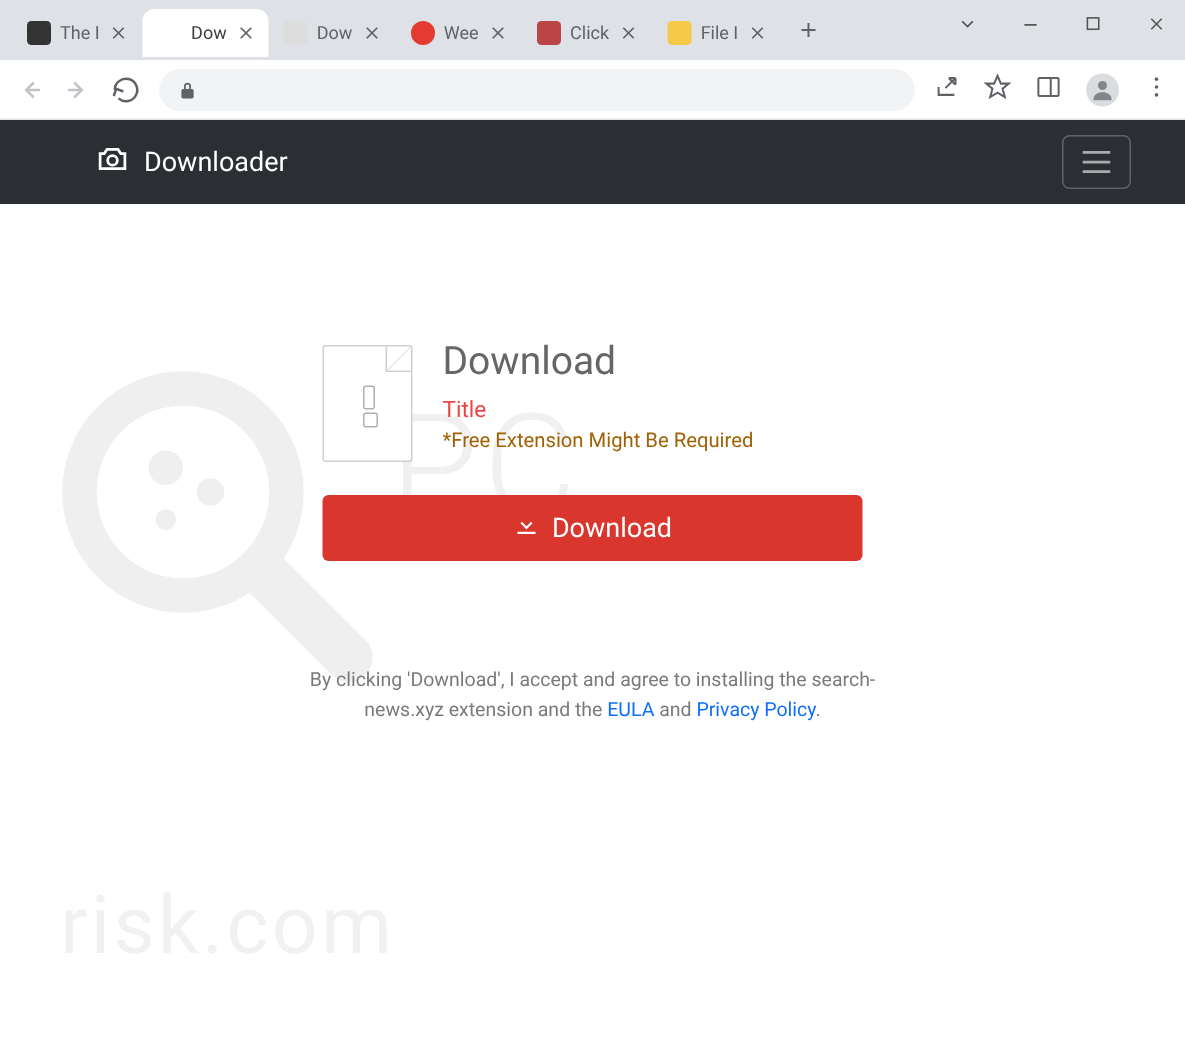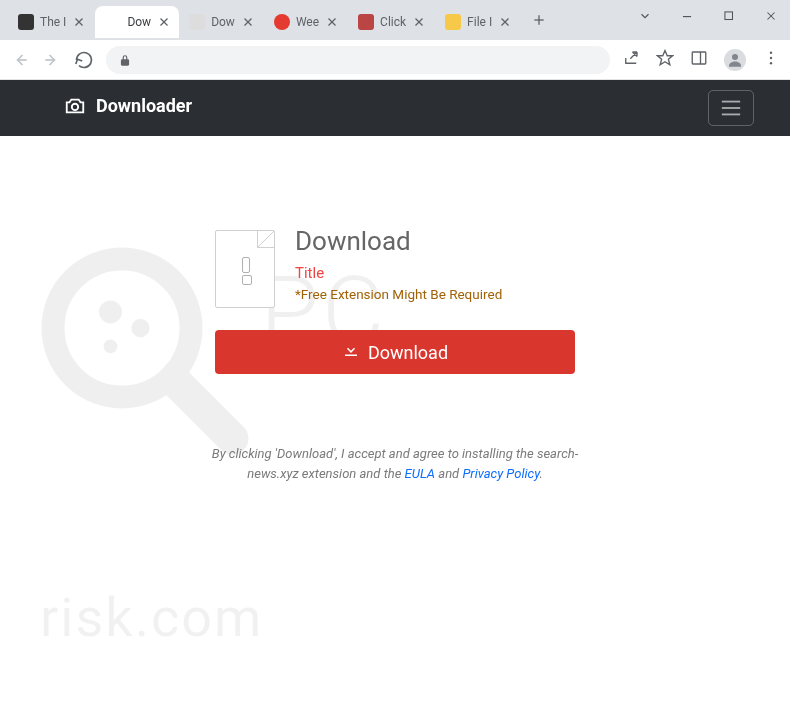--- a/index.html
+++ b/index.html
@@ -20,21 +20,21 @@
     .toolbar { height: 40px; background: #fff; border-bottom: 1px solid #e1e3e5; display: flex; align-items: center; padding: 0 10px; gap: 12px; }
     .nav-btn { width: 20px; height: 20px; color: #5f6368; }
     .nav-btn.disabled { color: #c0c4c8; }
     .omnibox { flex: 1; height: 28px; background: #f1f3f4; border-radius: 14px; display: flex; align-items: center; padding: 0 12px; gap: 8px; }
     .omnibox .lock { width: 14px; height: 14px; color: #5f6368; }
     .right-actions { display: flex; align-items: center; gap: 16px; color: #5f6368; }
     .right-actions svg, .acct { width: 18px; height: 18px; }
     .acct { width: 22px; height: 22px; background: #dadce0; border-radius: 50%; display:flex;align-items:center;justify-content:center;}
     
     .site-header { height: 56px; background: #2b2f33; display: flex; align-items: center; justify-content: space-between; padding: 0 36px 0 64px; }
-    .brand { display: flex; gap: 10px; color: #fff; font-weight: 700; font-size: 18px; }
+    .brand { display: flex; align-items: center; gap: 10px; color: #fff; font-weight: 400; font-size: 18px; }
     .hamburger { width: 46px; height: 36px; border: 1px solid rgba(255,255,255,0.25); border-radius: 5px; display: flex; align-items: center; justify-content: center; }
     
     .page-content { padding: 14px 60px; position: relative; }
     
     .watermark { position: absolute; left: 260px; top: 120px; font-size: 96px; font-weight: 300; color: rgba(0,0,0,0.06); pointer-events: none; letter-spacing: 3px; z-index:0;}
     .watermark2 { position: absolute; left: 40px; top: 450px; font-size: 54px; font-weight: 400; color: rgba(0,0,0,0.055); pointer-events: none; letter-spacing: 2px; z-index:0;}
     .spyglass { position: absolute; left: 30px; top: 100px; width: 230px; height: 230px; opacity: 0.06; z-index:0; pointer-events:none;}
     
     .center-box { width: 360px; margin: 80px auto 0; position: relative; z-index:1;}
     .dl-row { display: flex; gap: 20px; }
@@ -46,21 +46,21 @@
     
     .dl-text h2 { font-size: 26px; font-weight: 400; color: #666; margin: -4px 0 8px; }
     .dl-title { font-size: 15px; color: #ef4444; margin-bottom: 4px; }
     .dl-note { font-size: 13.5px; color: #a16207; }
     
     .btn-row { display: flex; gap: 30px; margin-top: 22px; }
     .btn { height: 44px; border-radius: 4px; border: none; font-size: 18px; display: flex; align-items: center; justify-content: center; gap: 8px; cursor: pointer; font-family: inherit;}
     .btn-download { background: #d9362e; color: #fff; flex: 1; }
     .btn-step { background: #eeeeee; color: #333; flex: 1; font-size: 17px;}
     
-    .disclaimer { width: 380px; margin: 70px auto 0; text-align: center; font-size: 13px; font-style: italic; color: #7a7a7a; line-height: 1.5; position: relative; z-index:1;}
+    .disclaimer { width: 380px; margin: 70px auto 0; text-align: center; font-size: 13px; color: #7a7a7a; line-height: 1.5; position: relative; z-index:1;}
     .disclaimer a { color: #0d6efd; text-decoration: none; }
   </style>
 </head>
 <body>
 
 <div class="window-controls">
   <span class="win-btn"><svg viewBox="0 0 24 24" fill="none" stroke="currentColor" stroke-width="2">
         <polyline points="6 9 12 15 18 9"></polyline>
       </svg></span>
   <span class="win-btn"><svg viewBox="0 0 24 24" stroke="currentColor" stroke-width="2">

